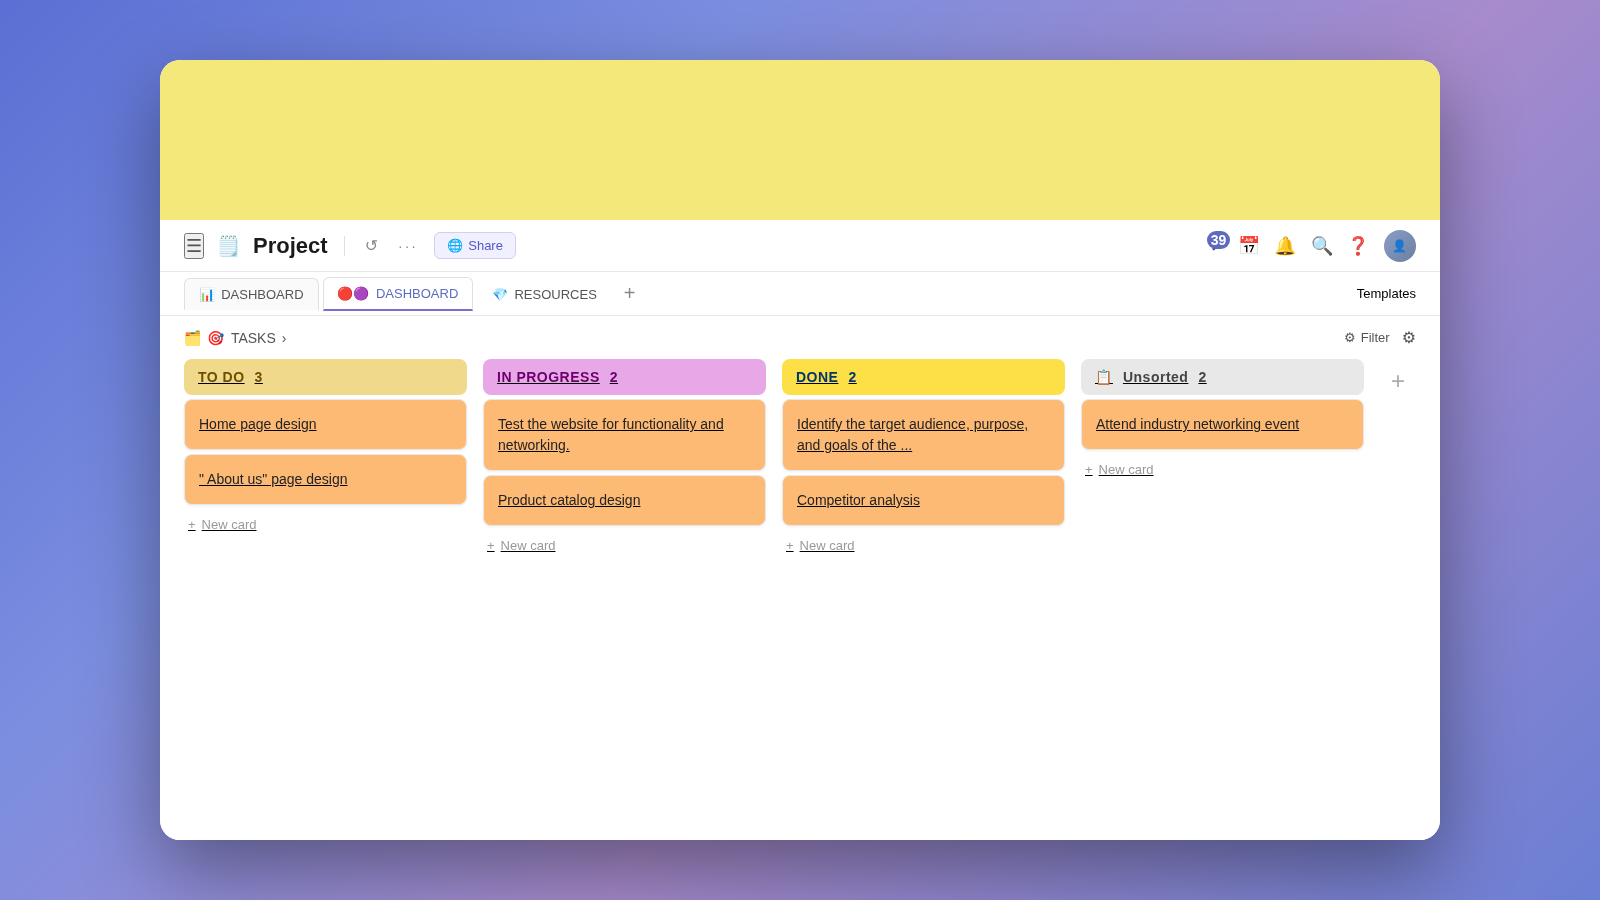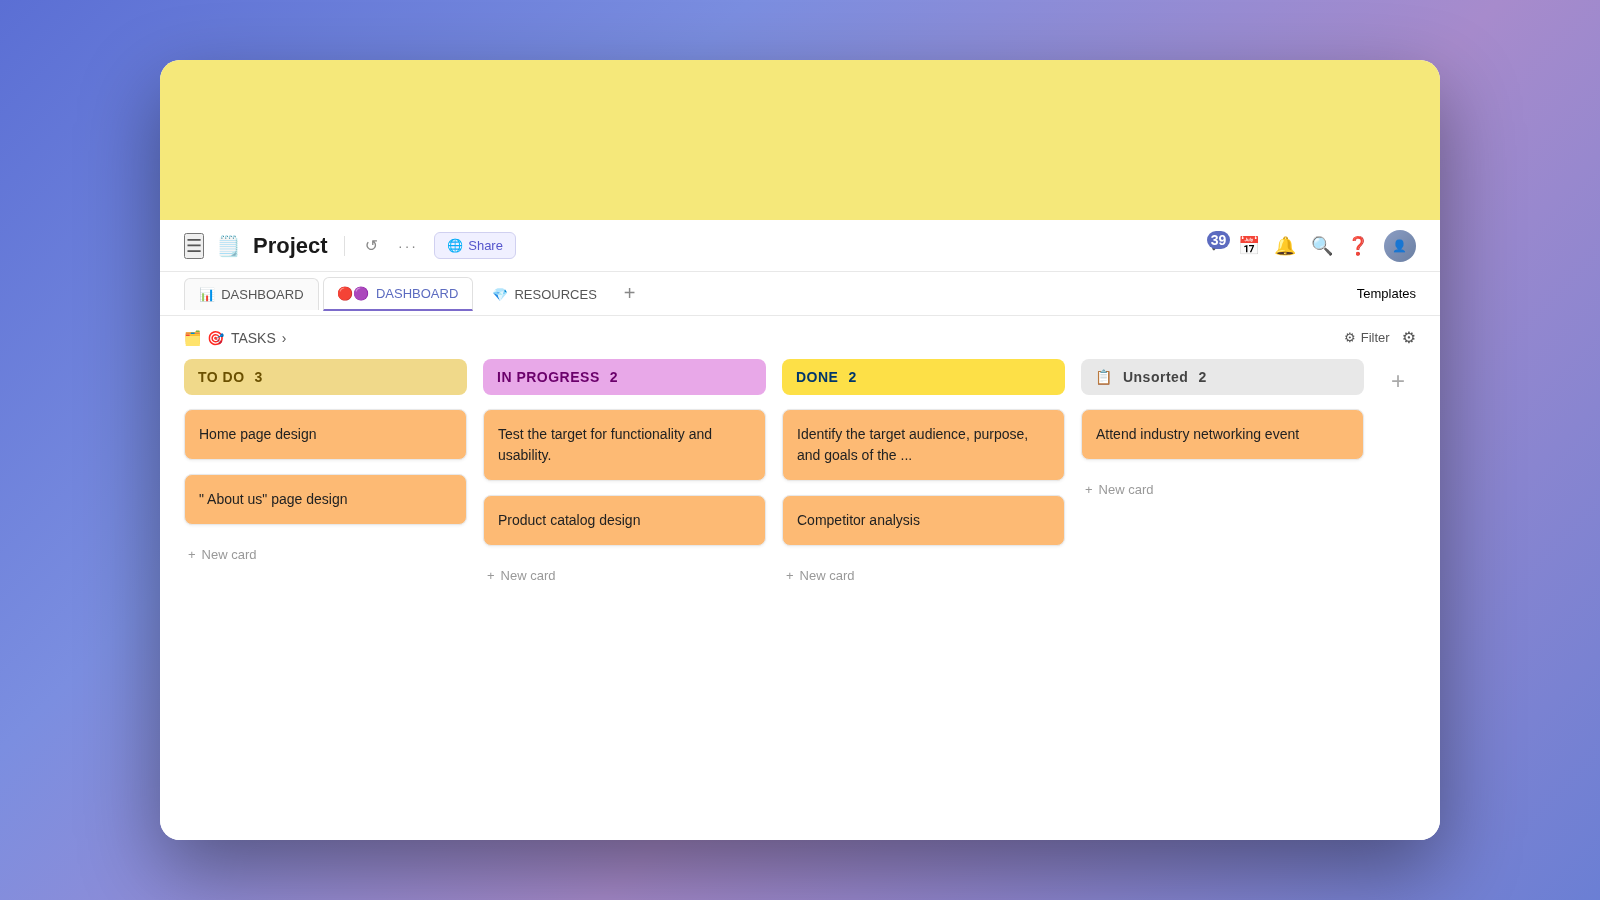--- a/index.html
+++ b/index.html
@@ -256,21 +256,22 @@
       flex: 1;
       overflow-x: auto;
     }
 
     .kanban-column {
       flex: 1;
       min-width: 240px;
       max-width: 300px;
       display: flex;
       flex-direction: column;
-      gap: 14px;
+      gap: 4px;
+      text-decoration: underline;
     }
 
     .column-header {
       border-radius: 8px;
       padding: 10px 14px;
       display: flex;
       align-items: center;
       gap: 10px;
       font-weight: 700;
       font-size: 14px;
@@ -435,21 +436,21 @@
           <span>New card</span>
         </button>
       </div>
 
       <div class="kanban-column">
         <div class="column-header inprogress">
           <span>IN PROGRESS</span>
           <span class="column-count">2</span>
         </div>
         <div class="card">
-          <span>Test the target for functionality and usability.</span>
+          <span>Test the website for functionality and networking.</span>
         </div>
         <div class="card">
           <span>Product catalog design</span>
         </div>
         <button class="new-card-btn">
           <span>+</span>
           <span>New card</span>
         </button>
       </div>
 

